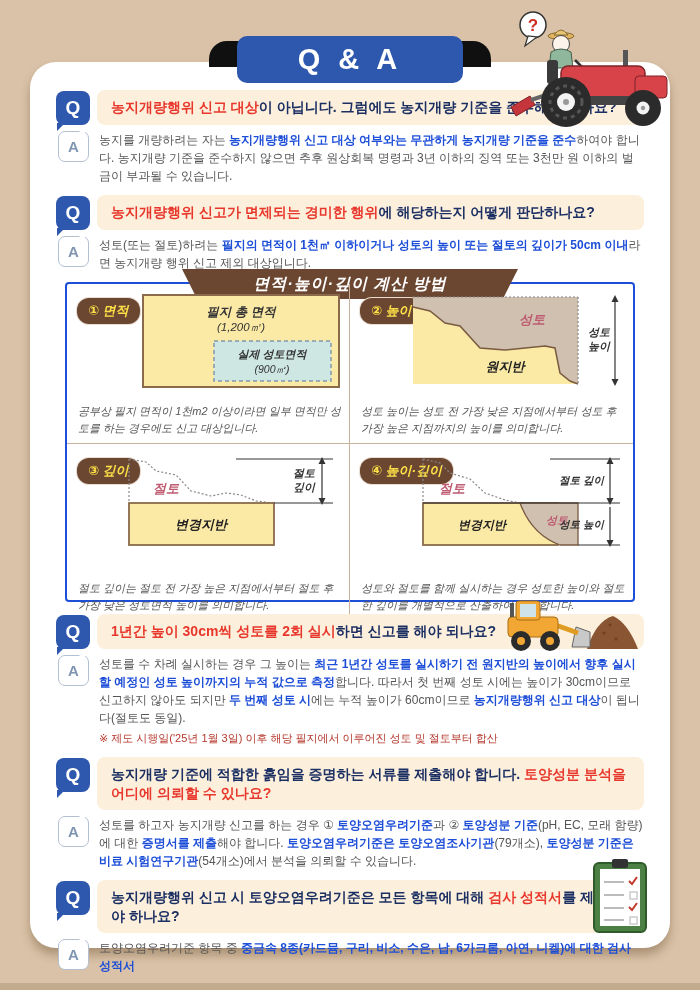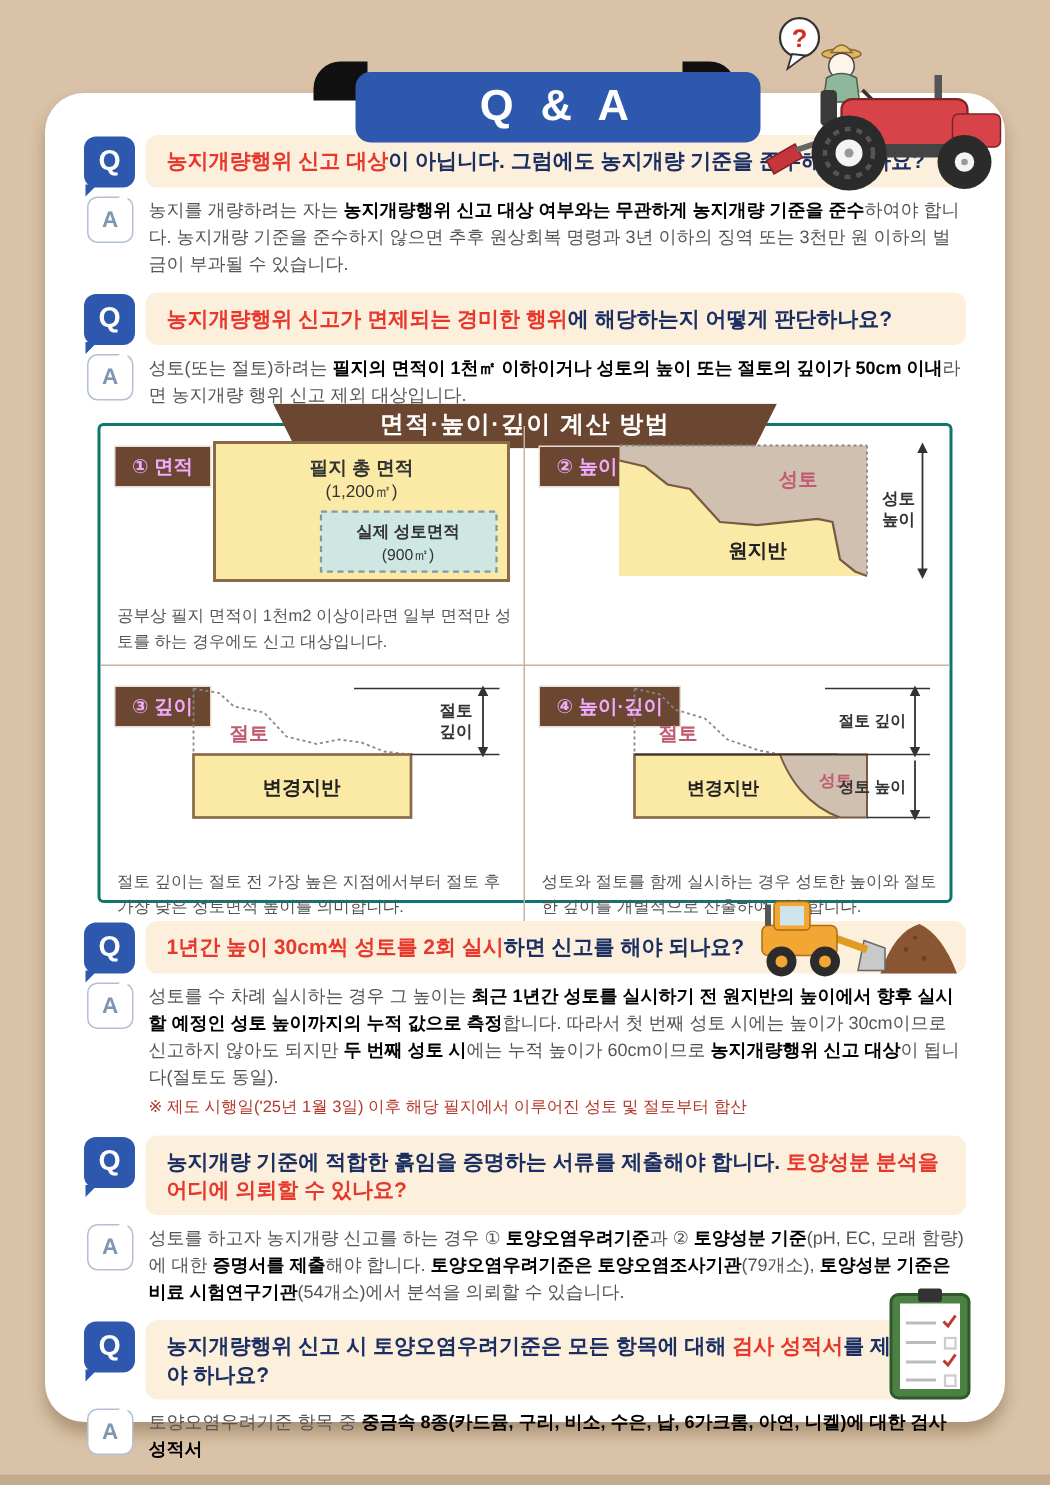--- a/index.html
+++ b/index.html
@@ -10,21 +10,21 @@
 
   
   .card{position:absolute;left:30px;top:62px;width:640px;height:886px;background:#fff;
         border-radius:26px;box-shadow:0 7px 10px rgba(90,60,30,.35);z-index:1;}
   .card-inner{padding:28px 26px 0 26px;}
 
   
   .ear{position:absolute;top:41px;width:36px;height:26px;background:#101010;z-index:2;}
   .ear.l{left:209px;border-top-left-radius:18px;}
   .ear.r{left:455px;border-top-right-radius:18px;}
-  .ribbon{position:absolute;left:237px;top:48px;width:270px;height:47px;background:#2e57ae;
+  .ribbon{position:absolute;left:237px;top:36px;width:226px;height:47px;background:#2e57ae;
           border-radius:10px;color:#fff;text-align:center;line-height:47px;font-size:29px;
           font-weight:bold;letter-spacing:5px;z-index:3;}
 
   
   .qa-block{margin-bottom:10px;}
   .q-row{display:flex;align-items:stretch;margin-bottom:6px;}
   .q-icon{flex:none;width:34px;height:34px;margin-top:1px;background:#2e57ae;border-radius:8px;
           color:#fff;font-weight:bold;font-size:19px;display:flex;align-items:center;
           justify-content:center;position:relative;}
   .q-icon::after{content:"";position:absolute;left:1px;bottom:-6px;width:0;height:0;
@@ -34,37 +34,37 @@
   .a-row{display:flex;align-items:flex-start;}
   .a-icon{flex:none;width:29px;height:29px;margin-left:2px;background:#fff;
           border:1.5px solid #b3c0d2;border-radius:7px;color:#8095b2;font-weight:bold;
           font-size:15px;display:flex;align-items:center;justify-content:center;position:relative;}
   .a-icon::after{content:"";position:absolute;top:-6px;right:3px;width:0;height:0;
                  border-bottom:7px solid #fff;border-left:7px solid transparent;}
   .a-col{flex:1;margin-left:10px;}
   .a-text{font-size:12px;color:#555;line-height:1.5;}
   .footnote{font-size:11px;color:#b5382c;line-height:1.45;margin-top:4px;}
   .seg.red{color:#e8372c;}
-  .a-text .seg.b{font-weight:bold;color:#000000;}
+  .a-text .seg.b{font-weight:bold;color:#1d4ed8;}
   .footnote .seg.b{font-weight:bold;}
 
   
-  .calc-box{position:relative;margin:4px 9px 12px 9px;border:2px solid #0f766e;border-radius:4px;
-            height:316px;background:#fff;}
+  .calc-box{position:relative;margin:4px 9px 12px 9px;border:2px solid #1d4ed8;border-radius:4px;
+            height:316px;background:#fff;font-style:italic;}
   .calc-title{position:absolute;top:-15px;left:50%;transform:translateX(-50%);width:336px;height:30px;
               background:#6b4731;color:#fff;font-size:16px;font-weight:bold;text-align:center;
               line-height:30px;letter-spacing:1px;
               clip-path:polygon(0 0,100% 0,95.5% 100%,4.5% 100%);}
   .calc-grid{display:grid;grid-template-columns:1fr 1fr;height:100%;}
   .cell{position:relative;box-sizing:border-box;}
   .cell.tl,.cell.tr{height:160px;border-bottom:1px solid #c7b29e;}
   .cell.bl,.cell.br{height:176px;}
   .cell.tl,.cell.bl{border-right:1px solid #c7b29e;}
-  .chip{position:absolute;top:14px;left:10px;background:#6b4731;color:#f0abfc;font-size:13px;
-        font-weight:bold;padding:4px 11px;border-radius:0;box-shadow:0 0 0 1px #e9ddd2;}
+  .chip{position:absolute;top:14px;left:10px;background:#6b4731;color:#fde047;font-size:13px;
+        font-weight:bold;padding:4px 11px;border-radius:12px;box-shadow:0 0 0 1px #e9ddd2;}
   .cell svg.diagram{position:absolute;top:9px;right:8px;}
   .caption{position:absolute;left:11px;right:6px;bottom:7px;font-size:11px;color:#555;line-height:1.5;}
 
   
   .tractor{position:absolute;left:503px;top:8px;z-index:7;}
   .loader{position:absolute;right:2px;top:-19px;z-index:4;}
   .clipboard{position:absolute;right:-4px;top:-22px;z-index:4;}
   svg text{font-family:"Liberation Sans","DejaVu Sans",sans-serif;}
 </style>
 </head>
@@ -156,20 +156,21 @@
               <line x1="3" y1="4" x2="168" y2="4" stroke="#888" stroke-width="1.2" stroke-dasharray="2,2"></line>
               <line x1="168" y1="4" x2="168" y2="91" stroke="#888" stroke-width="1.2" stroke-dasharray="2,2"></line>
               <text x="122" y="31" text-anchor="middle" font-size="13" font-weight="bold" fill="#c05c72">성토</text>
               <text x="95" y="78" text-anchor="middle" font-size="13" font-weight="bold" fill="#222">원지반</text>
               <line x1="205" y1="6" x2="205" y2="89" stroke="#333" stroke-width="1.2"></line>
               <path d="M205 2 l-3.5 7 h7 Z" fill="#333"></path>
                 <path d="M205 93 l-3.5 -7 h7 Z" fill="#333"></path>
               <text x="200" y="43" text-anchor="end" font-size="11" font-weight="bold" fill="#333">성토</text>
               <text x="200" y="57" text-anchor="end" font-size="11" font-weight="bold" fill="#333">높이</text>
             </svg>
+            <div class="caption">성토 높이는 성토 전 가장 낮은 지점에서부터 성토 후 가장 높은 지점까지의 높이를 의미합니다.</div>
           </div>
 
           <div class="cell bl">
             <div class="chip">③ 깊이</div>
             <svg class="diagram" width="215" height="96" viewBox="0 0 215 96">
               <line x1="3" y1="6" x2="3" y2="50" stroke="#888" stroke-width="1.2" stroke-dasharray="2,2"></line>
               <polyline points="3,6 20,9 30,18 50,22 65,38 85,43 100,40 115,42 130,48 148,50" fill="none" stroke="#888" stroke-width="1.2" stroke-dasharray="2,2"></polyline>
               <text x="40" y="40" text-anchor="middle" font-size="13" font-weight="bold" fill="#c05c72">절토</text>
               <rect x="3" y="50" width="145" height="42" fill="#fbe9a6" stroke="#8a6a4a" stroke-width="1.8"></rect>
               <text x="75" y="76" text-anchor="middle" font-size="13" font-weight="bold" fill="#222">변경지반</text>

